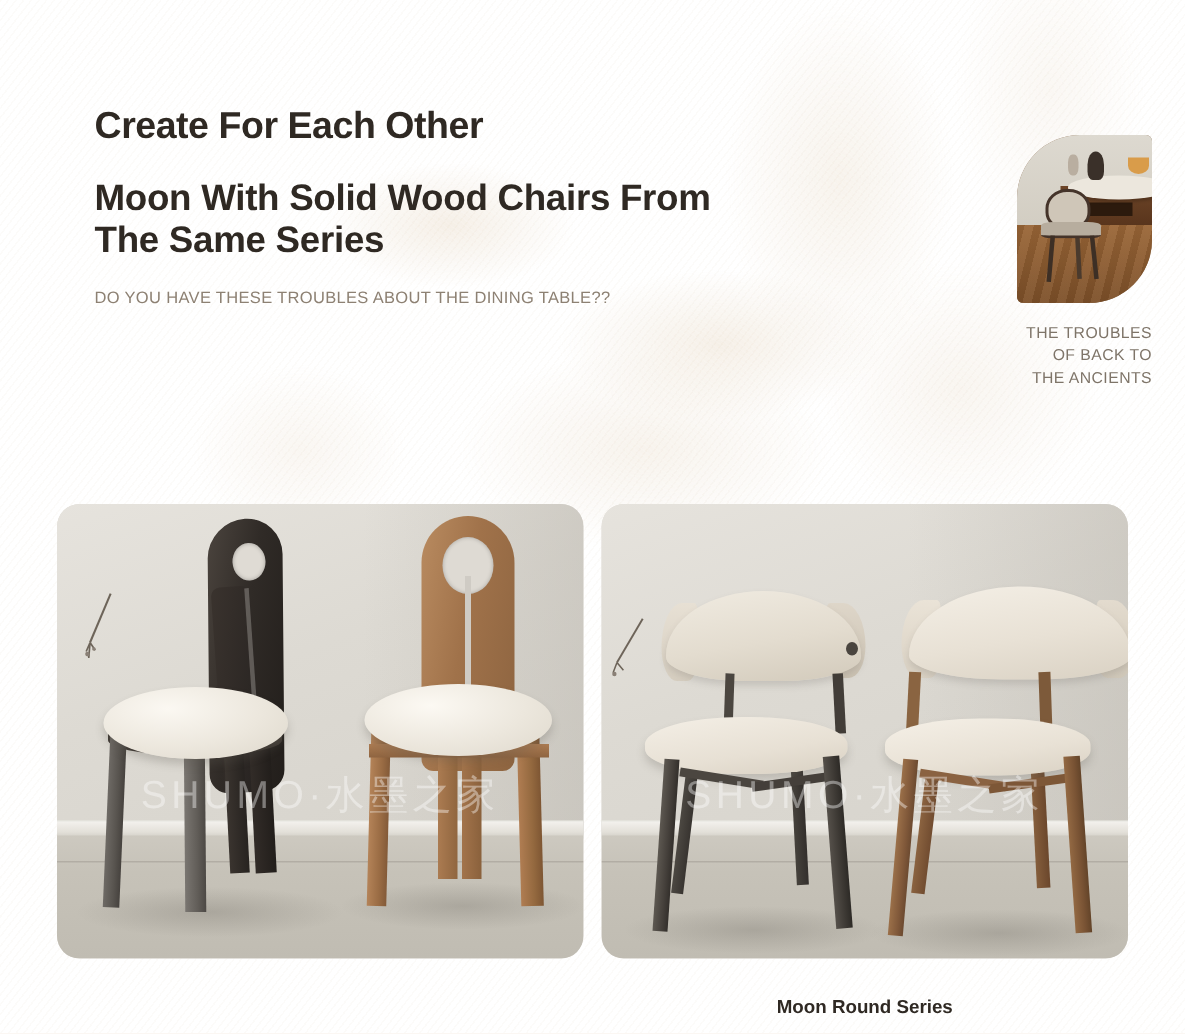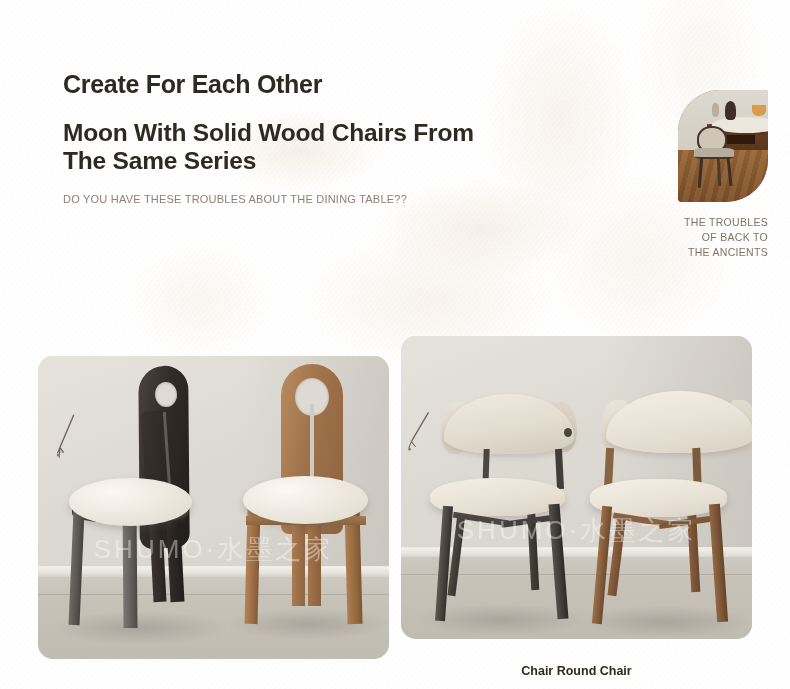--- a/index.html
+++ b/index.html
@@ -155,21 +155,21 @@
   .thumb-caption {
     margin-top: 13px;
     font-size: 10.5px;
     color: #7e7468;
     text-align: right;
     line-height: 1.45;
     letter-spacing: .3px;
   }
 
   
-  .cards { position: absolute; left: 38px; top: 336px; width: 728px; display: flex; gap: 12px; z-index: 5; align-items: center; }
+  .cards { position: absolute; left: 38px; top: 336px; width: 728px; display: flex; gap: 12px; z-index: 5; }
   .card { width: 351px; }
   .photo {
     width: 351px; height: 303px;
     border-radius: 15px;
     overflow: hidden;
     position: relative;
     background: #dedad3;
   }
   .caption {
     text-align: center;
@@ -573,17 +573,17 @@
         <div class="mc mc-b-legBL"></div>
         <div class="mc mc-b-legBR"></div>
         <div class="mc mc-b-seat"></div>
         <div class="mc mc-b-stretchL"></div>
         <div class="mc mc-b-stretchR"></div>
         <div class="mc mc-b-legFL"></div>
         <div class="mc mc-b-legFR"></div>
 
         <div class="watermark">SHUMO·水墨之家</div>
       </div>
-      <div class="caption small">Chair Round Chair</div>
+      <div class="caption small">Moon Round Series</div>
     </div>
 
   </div>
 </div>
 
 </body></html>

